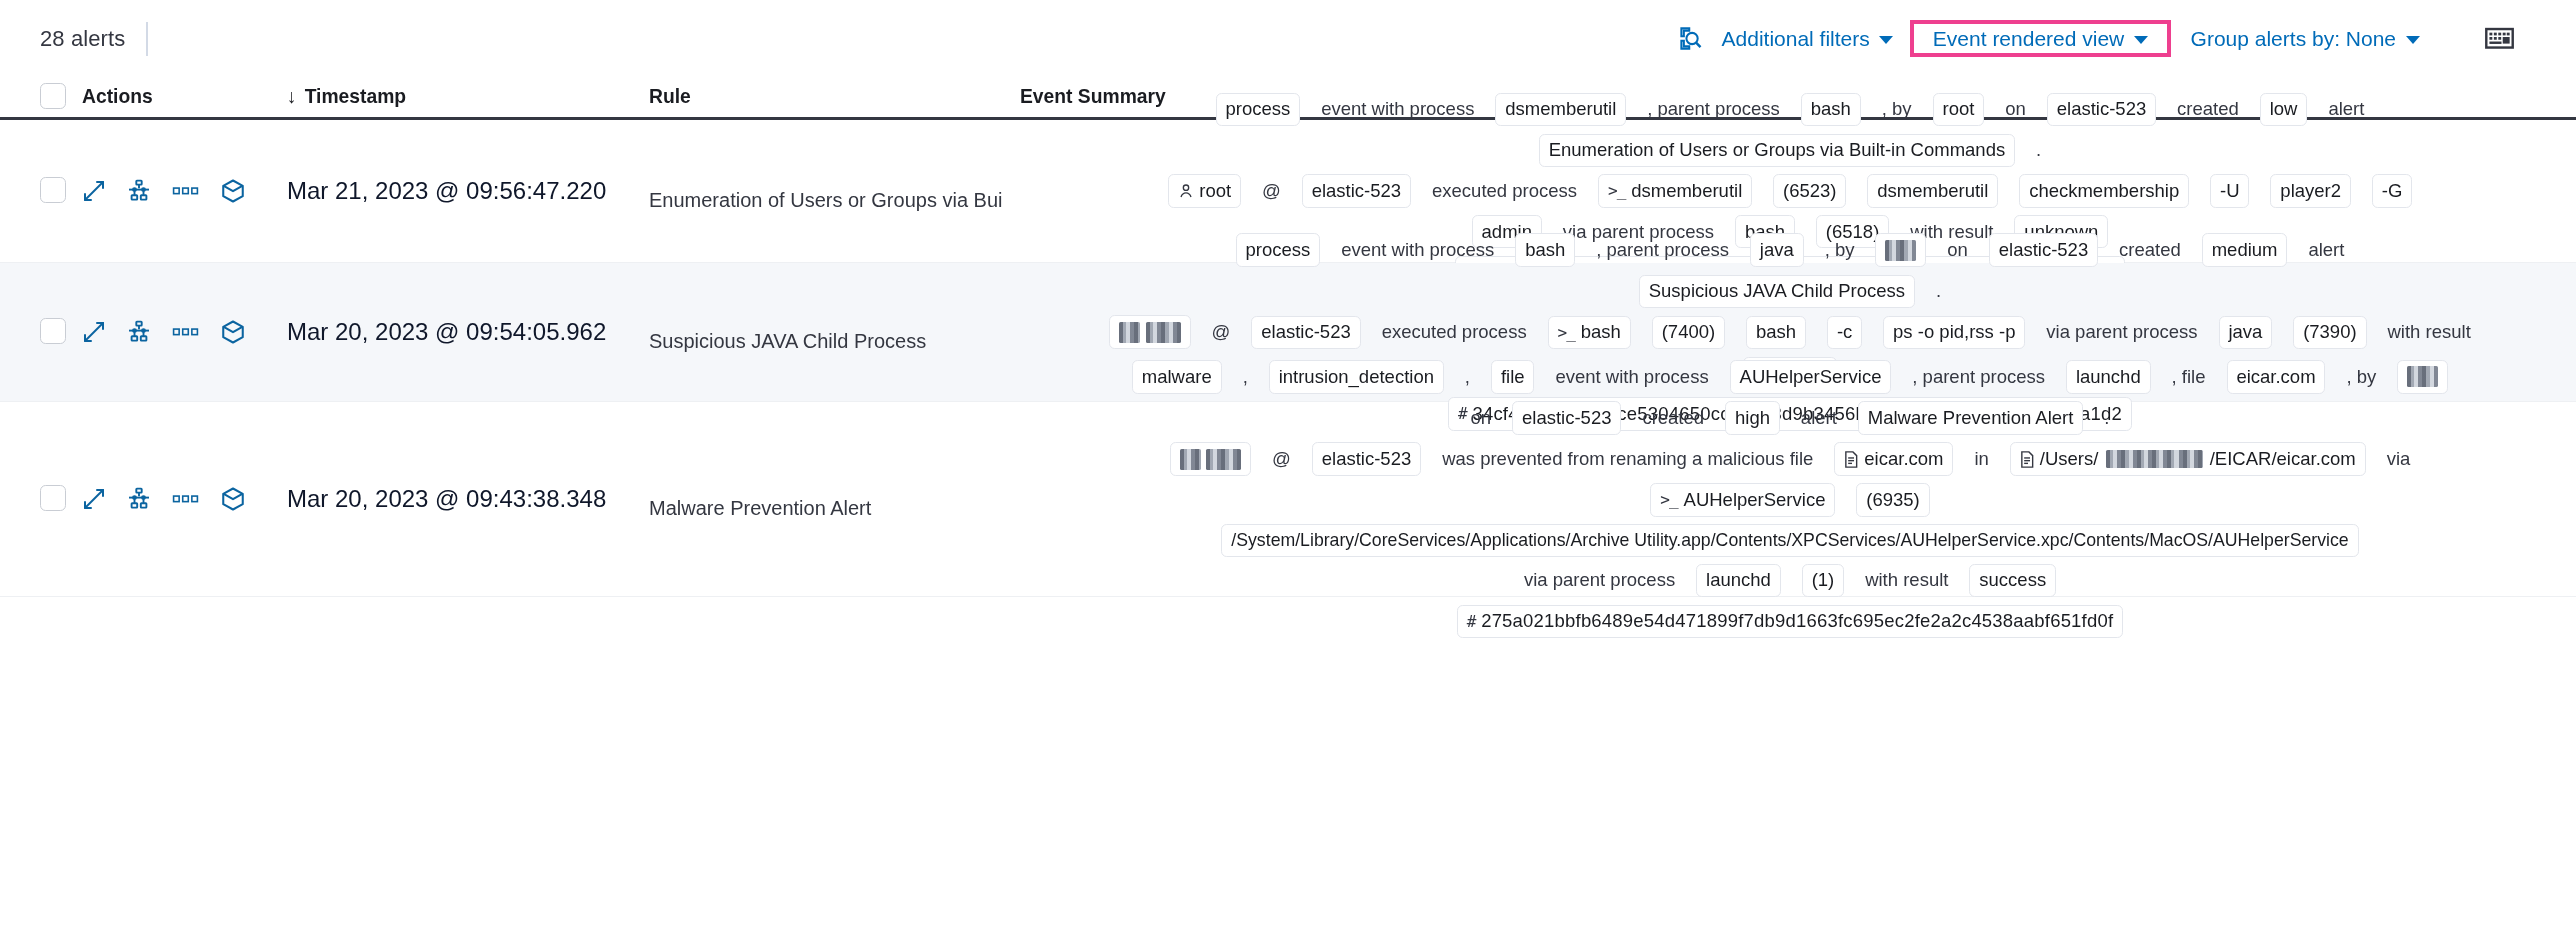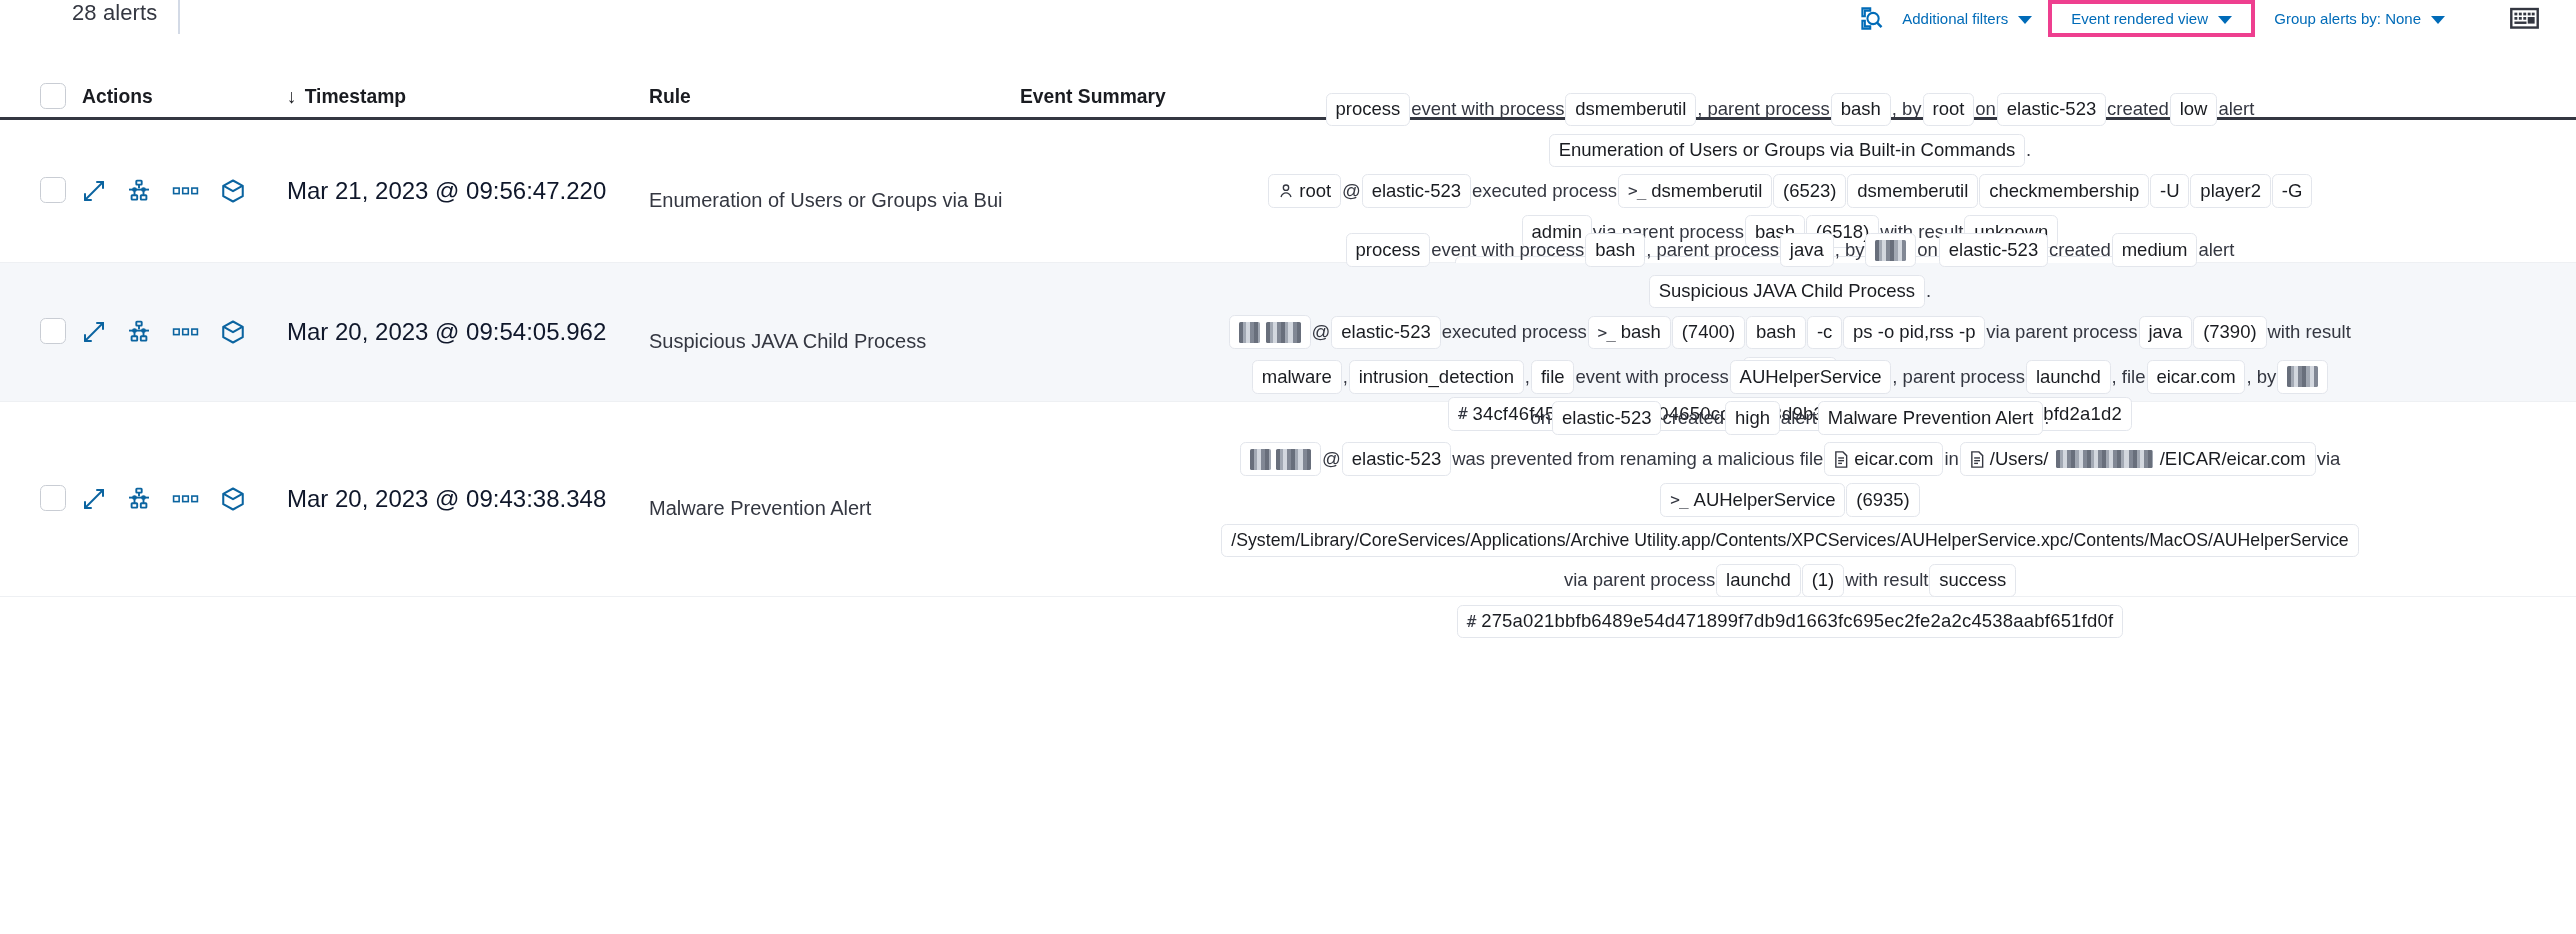--- a/index.html
+++ b/index.html
@@ -13,23 +13,22 @@
     color: #343741;
     overflow: hidden;
     position: relative;
   }
 
   
   .toolbar {
     position: relative;
     height: 77px;
     display: flex;
-    align-items: flex-start;
-    padding: 0 33px 0 40px;
-    margin-left: 32px;
+    align-items: center;
+    padding: 0 58px 0 40px;
   }
   .alerts-count {
     font-size: 22px;
     color: #343741;
     font-weight: 400;
     letter-spacing: 0.1px;
   }
   .toolbar-divider {
     width: 1.6px;
     height: 34px;
@@ -47,21 +46,21 @@
     align-items: center;
     justify-content: center;
     width: 37px; height: 37px;
     cursor: pointer;
   }
   .tb-link {
     display: inline-flex;
     align-items: center;
     gap: 9.7px;
     color: #006bb8;
-    font-size: 15px;
+    font-size: 21px;
     cursor: pointer;
     white-space: nowrap;
     padding: 6.4px 11.3px;
   }
   .tb-link .chev {
     display: inline-block;
     width: 0; height: 0;
     border-left: 7.2px solid transparent;
     border-right: 7.2px solid transparent;
     border-top: 8.9px solid #006bb8;
@@ -147,21 +146,21 @@
     flex-direction: column;
     align-items: center;
     gap: 7.2px;
     padding-right: 16px;
   }
   .sline {
     display: flex;
     flex-wrap: wrap;
     align-items: center;
     justify-content: center;
-    gap: 1px;
+    gap: 21px;
     font-size: 18.5px;
     color: #343741;
     line-height: 1.1;
     max-width: 100%;
   }
   .txt { white-space: nowrap; }
   .chip {
     display: inline-flex;
     align-items: center;
     gap: 5.6px;

